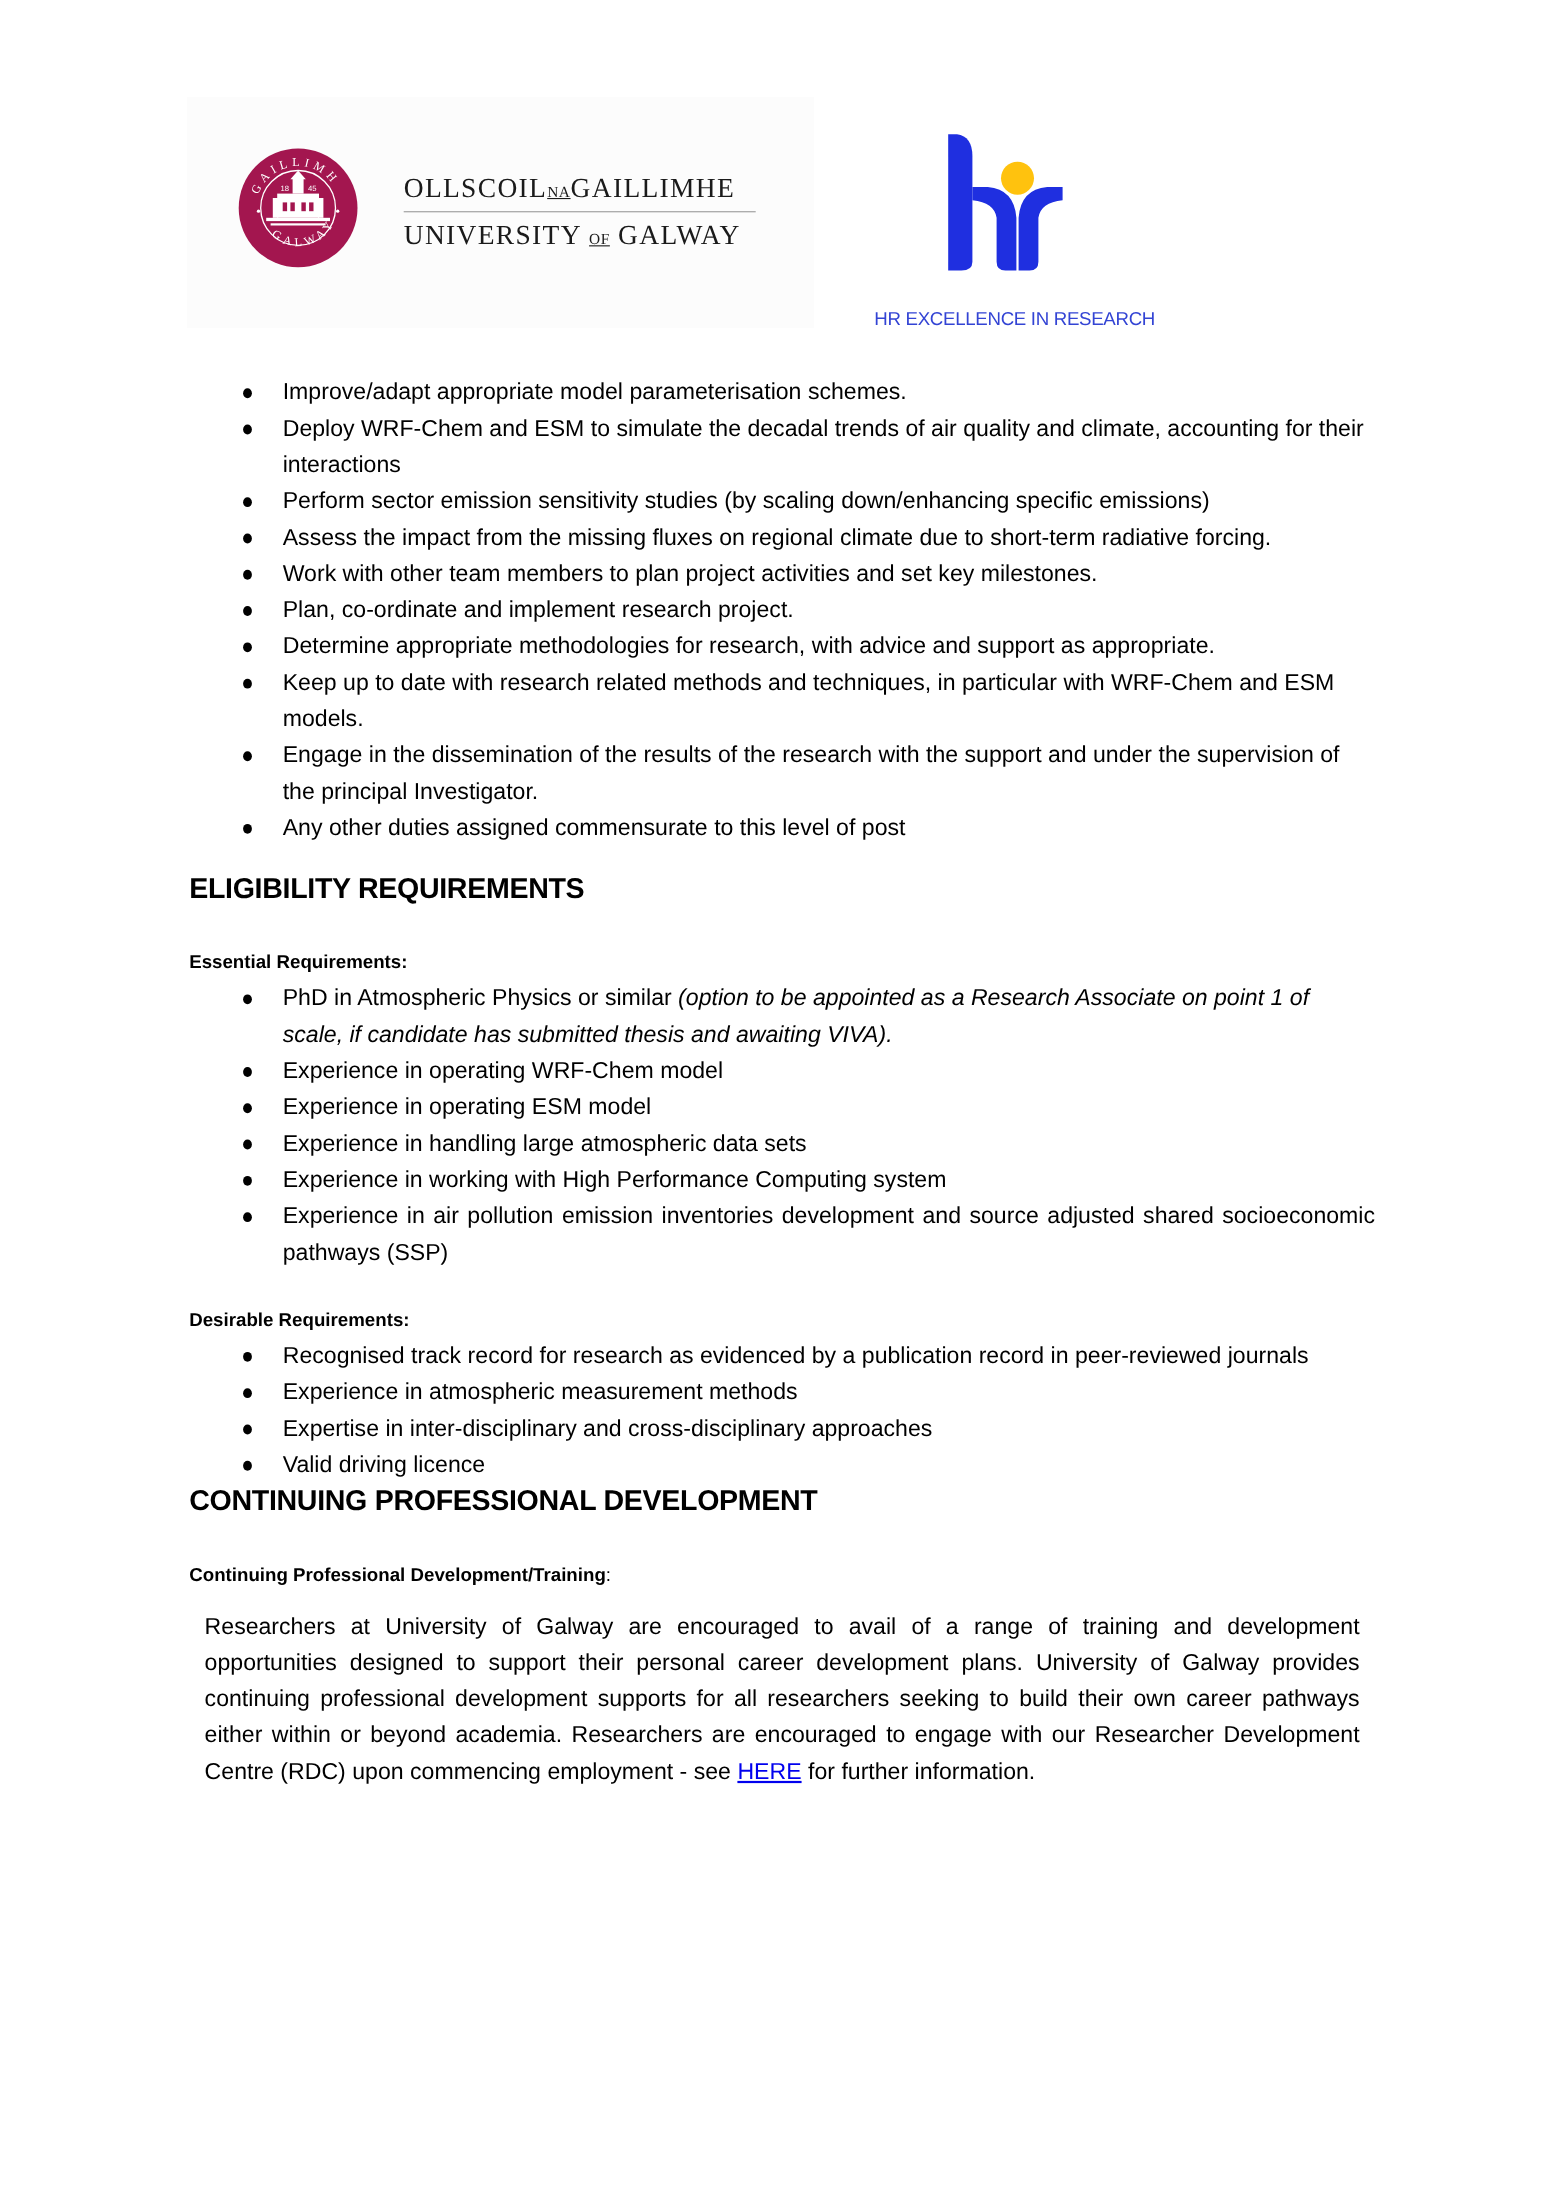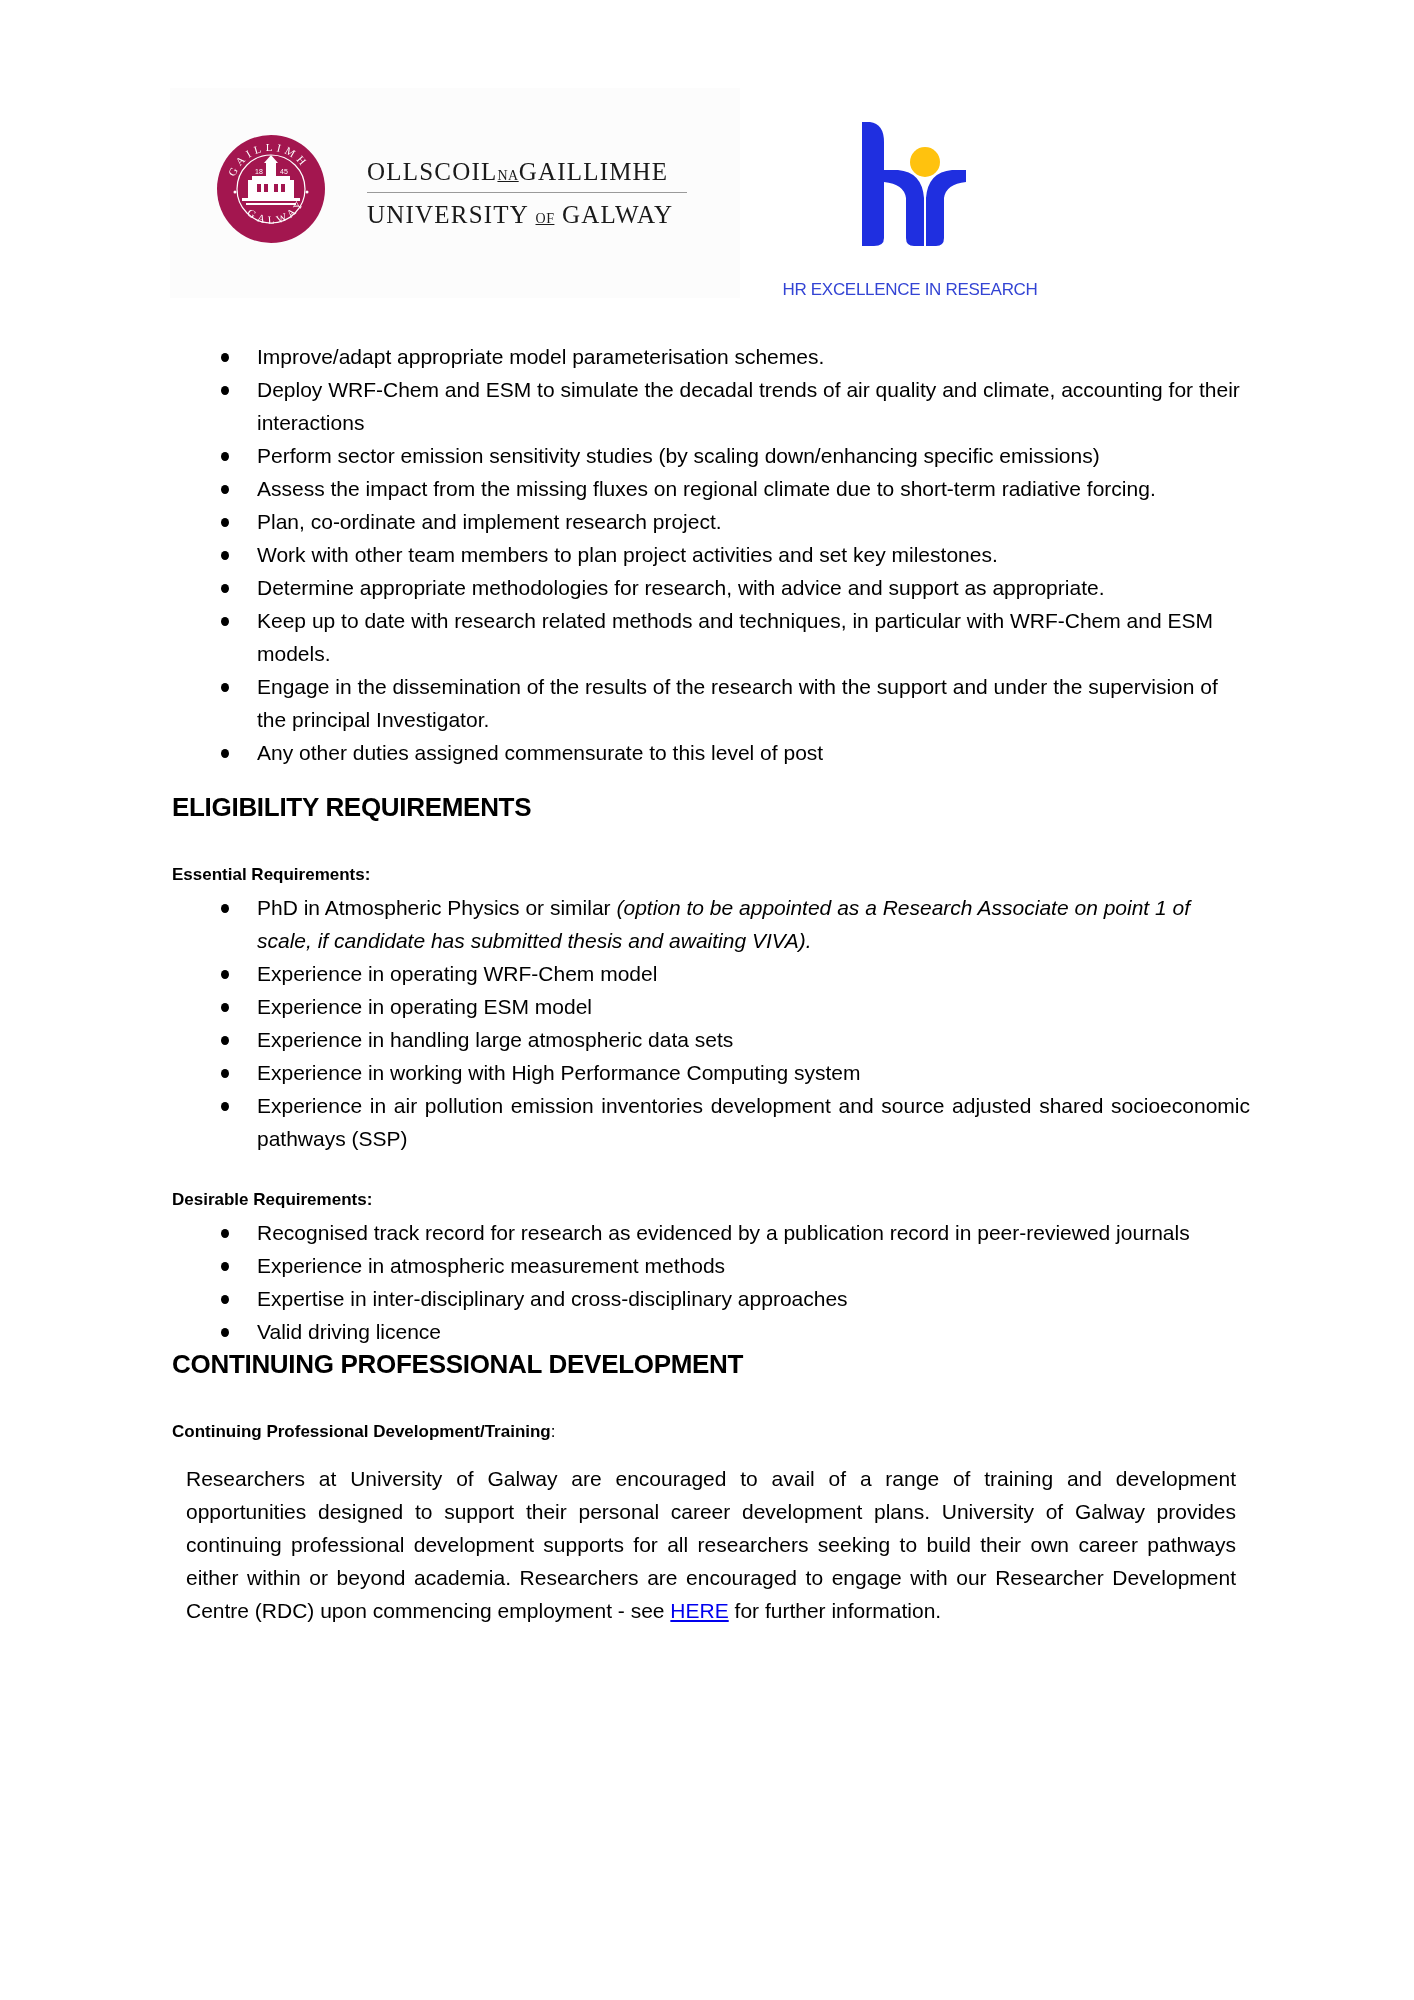--- a/index.html
+++ b/index.html
@@ -12,21 +12,21 @@
     .crest { position: absolute; left: 46px; top: 46px; width: 110px; height: 110px; }
     .galway-text { position: absolute; left: 197px; top: 70px; width: 310px; }
     .galway-line1, .galway-line2 {
       font-family: "Liberation Serif", serif; font-size: 25px; letter-spacing: 1.2px;
       color: #1a1a1a; white-space: nowrap;
     }
     .galway-line1 .sm, .galway-line2 .sm { font-size: 14px; letter-spacing: 0.5px; text-decoration: underline; }
     .galway-rule { height: 1px; background: #9a9a9a; margin: 6px 0 8px 0; width: 320px; }
     .hr-logo { position: absolute; left: 600px; top: 10px; width: 280px; height: 210px; }
     .hr-caption {
-      position: absolute; left: 0; top: 182px; width: 280px; text-align: center;
+      position: absolute; left: 0; top: 182px; width: 280px; text-align: right;
       font-family: "Liberation Sans", sans-serif; font-size: 17px; color: #3344d4;
       letter-spacing: -0.3px; white-space: nowrap;
     }
     .content {
       position: absolute; left: 172px; top: 340px; width: 1078px;
       font-family: "Liberation Sans", sans-serif; font-size: 21px; line-height: 33px;
     }
     ul.bullets { list-style: none; margin: 0; padding: 0; }
     ul.bullets li { position: relative; padding-left: 85px; }
     ul.bullets li .dot {
@@ -102,22 +102,22 @@
   </div>
 </div>
 
 <div class="content">
 
   <ul class="bullets">
     <li><span class="dot"></span><span>Improve/adapt appropriate model parameterisation schemes.</span></li>
     <li><span class="dot"></span><span>Deploy WRF-Chem and ESM to simulate the decadal trends of air quality and climate, accounting for their interactions</span></li>
     <li><span class="dot"></span><span>Perform sector emission sensitivity studies (by scaling down/enhancing specific emissions)</span></li>
     <li><span class="dot"></span><span>Assess the impact from the missing fluxes on regional climate due to short-term radiative forcing.</span></li>
+    <li><span class="dot"></span><span>Work with other team members to plan project activities and set key milestones.</span></li>
     <li><span class="dot"></span><span>Plan, co-ordinate and implement research project.</span></li>
-    <li><span class="dot"></span><span>Work with other team members to plan project activities and set key milestones.</span></li>
     <li><span class="dot"></span><span>Determine appropriate methodologies for research, with advice and support as appropriate.</span></li>
     <li><span class="dot"></span><span>Keep up to date with research related methods and techniques, in particular with WRF-Chem and ESM models.</span></li>
     <li><span class="dot"></span><span>Engage in the dissemination of the results of the research with the support and under the supervision of the principal Investigator.</span></li>
     <li><span class="dot"></span><span>Any other duties assigned commensurate to this level of post</span></li>
   </ul>
 
   <div style="height:22px"></div>
   <h2 class="section">ELIGIBILITY REQUIREMENTS</h2>
   <div style="height:34px"></div>
 

